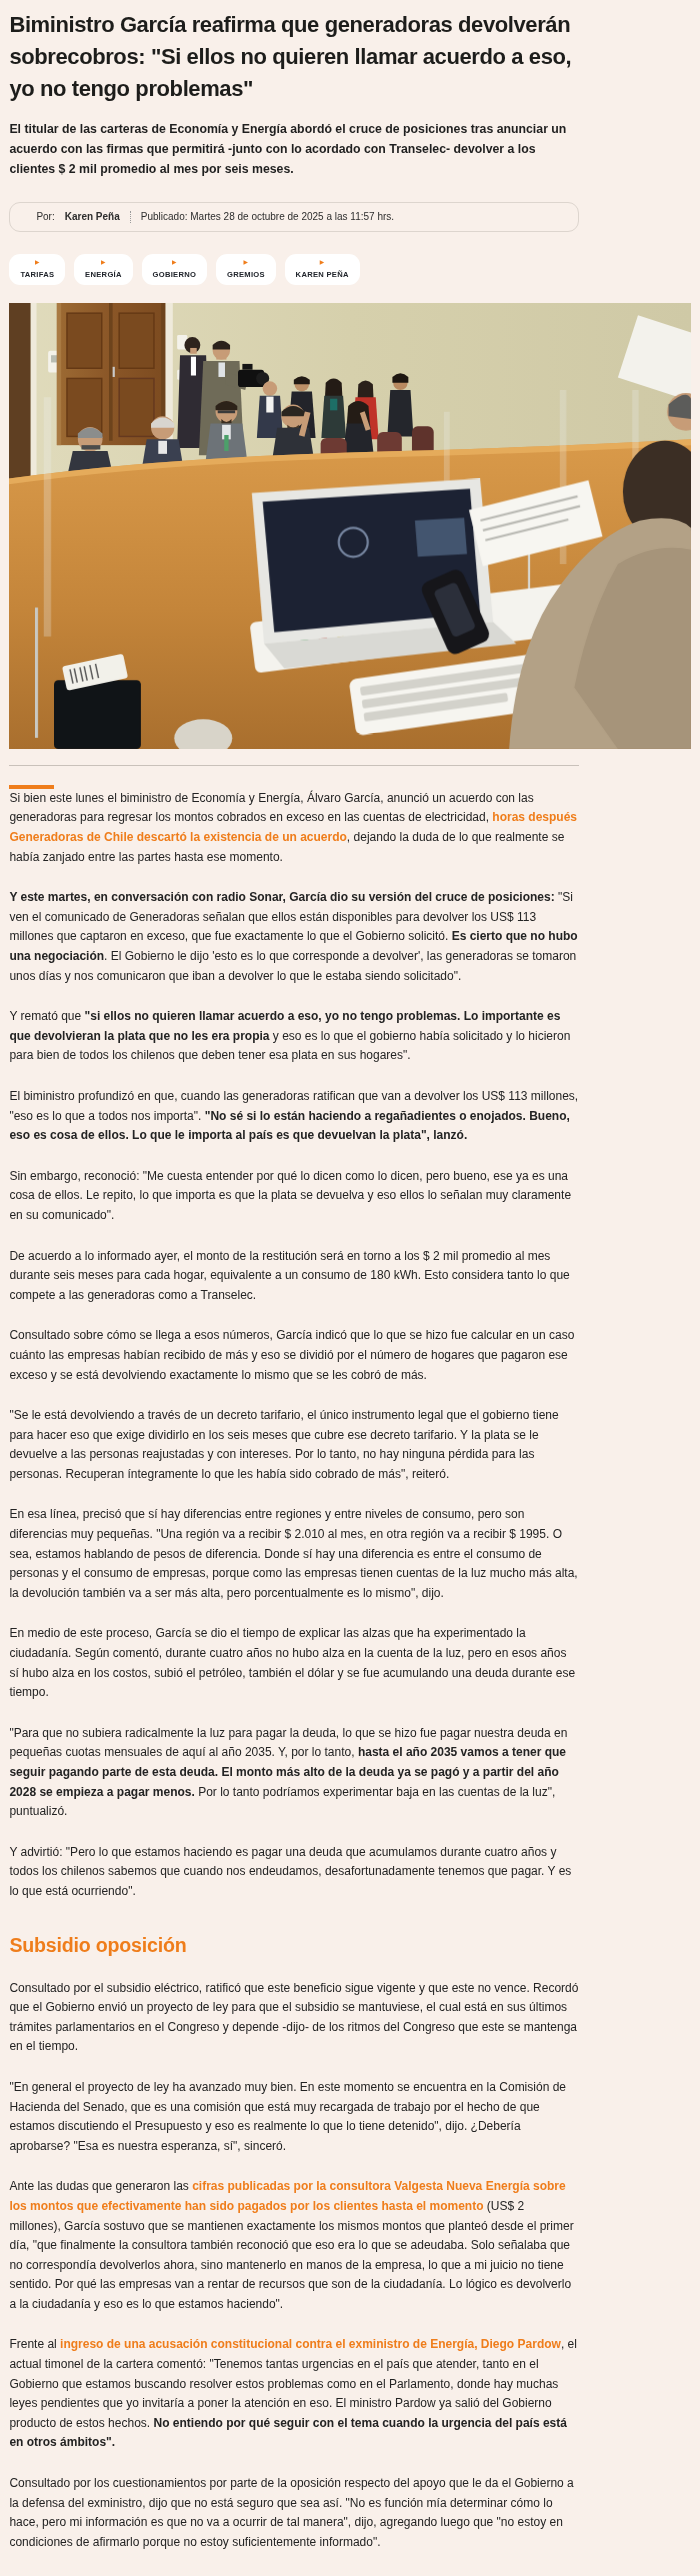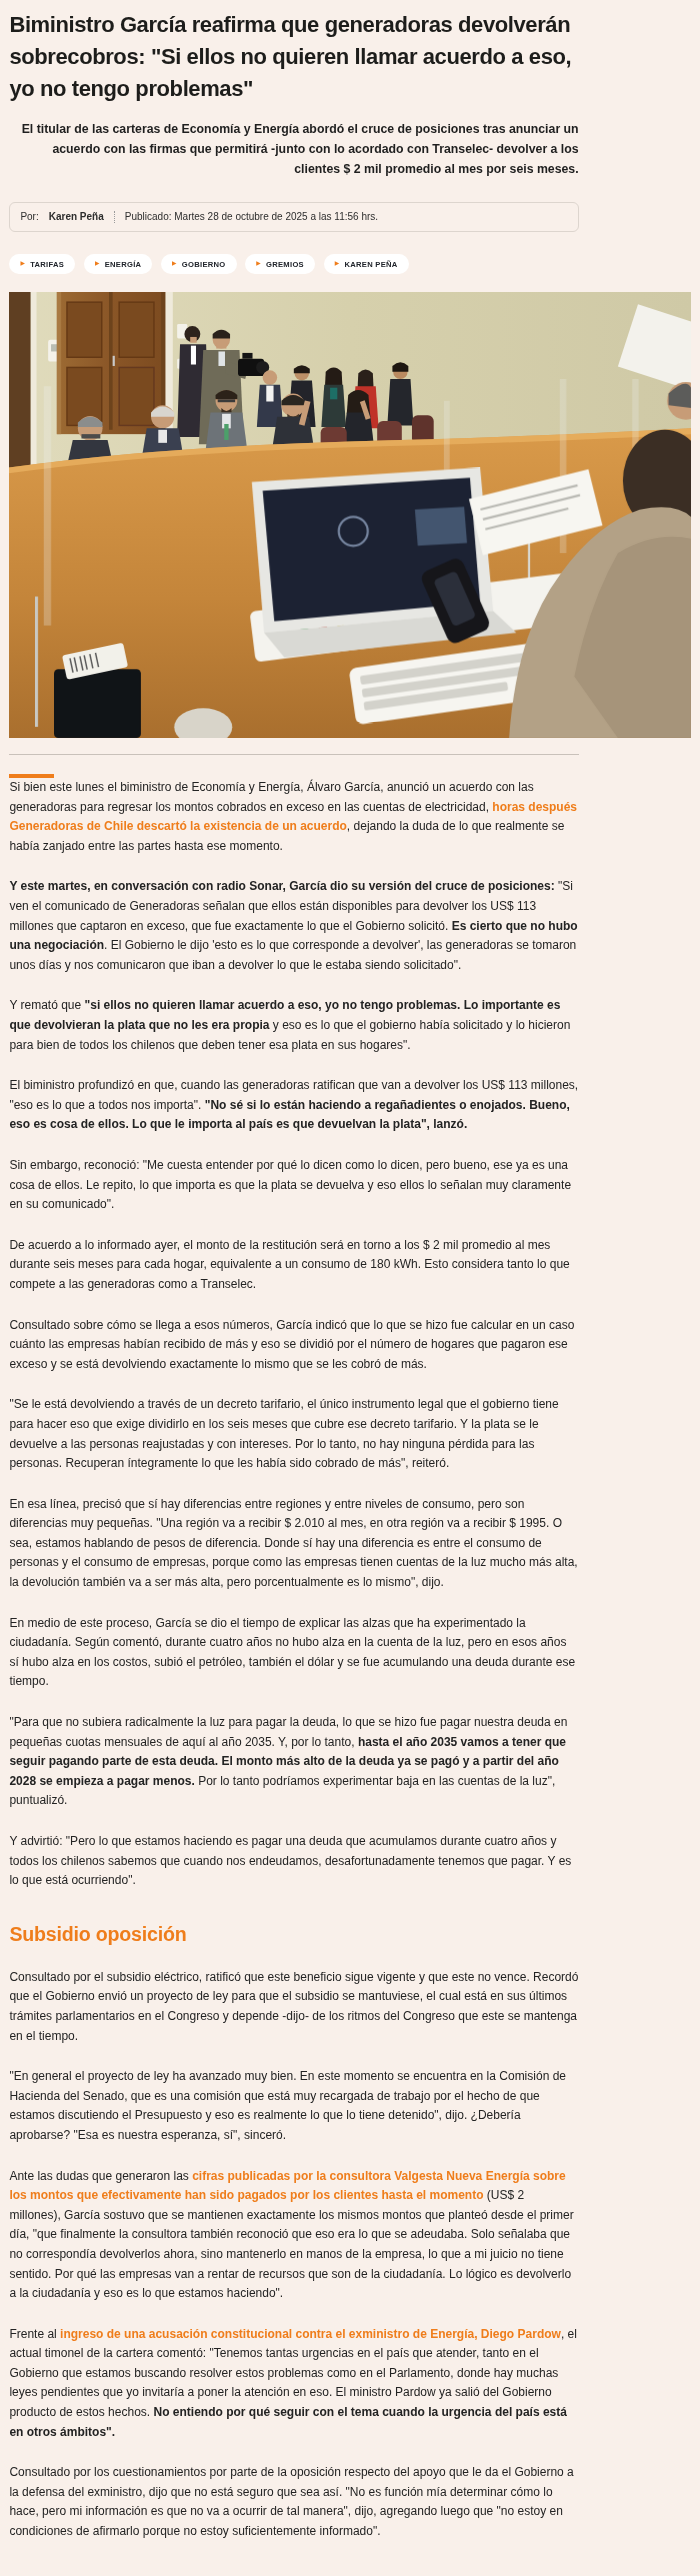--- a/index.html
+++ b/index.html
@@ -26,29 +26,28 @@
     letter-spacing:-0.4px;
     color:var(--ink);
   }
   
   .lead{
     margin-top:14.5px;
     font-size:12.3px;
     line-height:20px;
     font-weight:700;
     color:#1f1f1f;
-    text-align:right;
   }
   
   .byline-box{
     margin-top:23px;
     border:0.7px solid #ddd5ce;
-    border-radius:6px;
+    border-radius:11px;
     background:transparent;
-    padding:8px 10px;
+    padding:8px 26px;
     display:flex;
     align-items:center;
     gap:10px;
     font-size:10px;
     color:#2d2d2d;
   }
   .byline-author{font-weight:700;}
   .byline-sep{
     width:0;height:11.6px;
     border-left:1.4px dotted #9b9b9b;
@@ -69,20 +68,21 @@
     align-items:center;
     gap:5px;
     font-size:7.6px;
     font-weight:700;
     letter-spacing:0.3px;
     color:#20242b;
     cursor:pointer;
     text-transform:uppercase;
     border:none;
     font-family:inherit;
+    flex-direction:column;
   }
   .tag .arrow{
     color:var(--accent);
     font-size:5.8px;
     line-height:1;
   }
   
   .photo-wrap{
     margin-top:17.4px;
     width:682px;
@@ -146,21 +146,21 @@
 <div class="container">
 
   <h1 class="headline">Biministro García reafirma que generadoras devolverán sobrecobros: "Si ellos no quieren llamar acuerdo a eso, yo no tengo problemas"</h1>
 
   <p class="lead">El titular de las carteras de Economía y Energía abordó el cruce de posiciones tras anunciar un acuerdo con las firmas que permitirá -junto con lo acordado con Transelec- devolver a los clientes $ 2 mil promedio al mes por seis meses.</p>
 
   <div class="byline-box">
     <span>Por:</span>
     <span class="byline-author">Karen Peña</span>
     <span class="byline-sep"></span>
-    <span>Publicado: Martes 28 de octubre de 2025 a las 11:56 hrs.</span>
+    <span>Publicado: Martes 28 de octubre de 2025 a las 11:57 hrs.</span>
   </div>
 
   <div class="tags">
       <button class="tag">
         <span class="arrow">▶</span>
         <span>TARIFAS</span>
       </button>
       <button class="tag">
         <span class="arrow">▶</span>
         <span>ENERGÍA</span>

